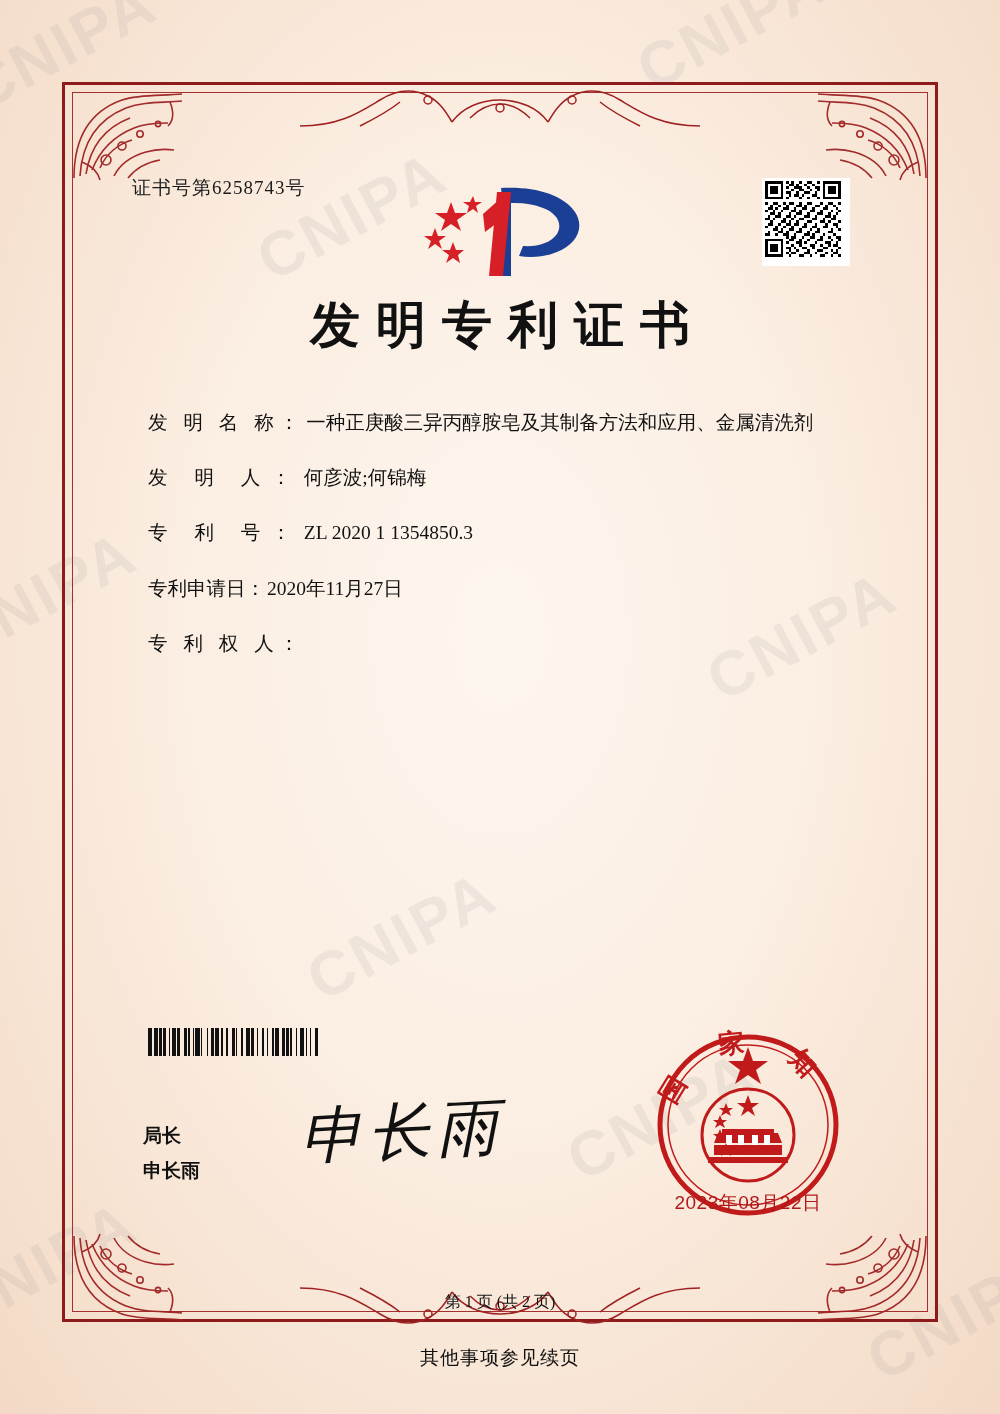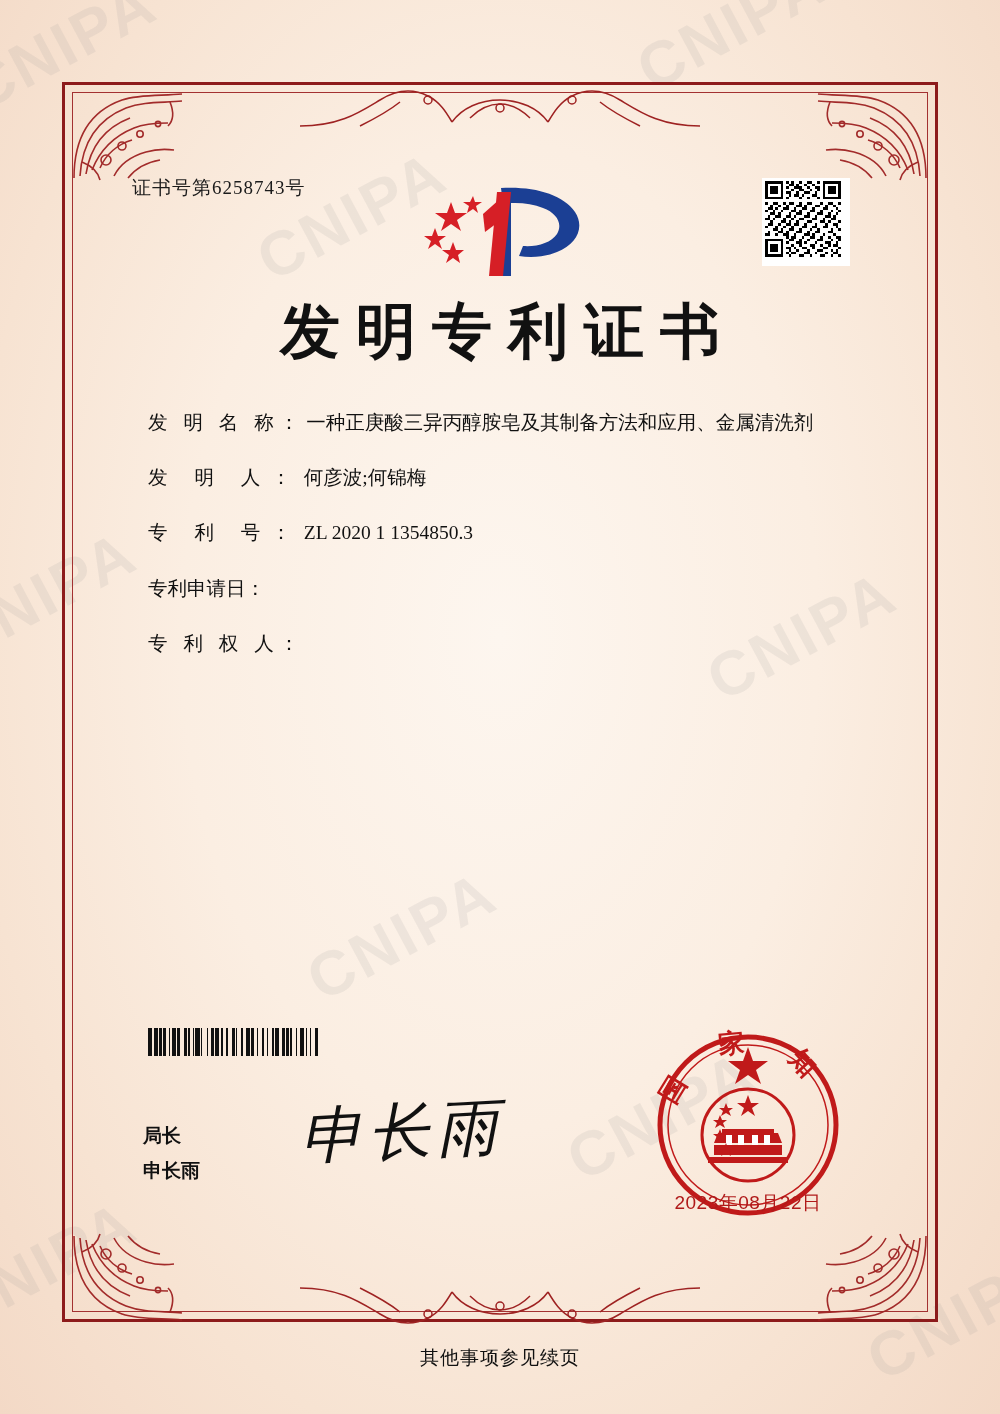--- a/index.html
+++ b/index.html
@@ -103,21 +103,21 @@
     left: 50%; top: 180px;
     transform: translateX(-50%);
     width: 190px; height: 100px;
   }
   #logo svg { width: 100%; height: 100%; display: block; }
 
   #doc-title {
     position: absolute;
     left: 0; right: 0; top: 292px;
     text-align: center;
-    font-size: 60px;
+    font-size: 50px;
     font-weight: bold;
     letter-spacing: 16px;
     color: #111;
     text-indent: 16px;
     font-family: "Liberation Serif", "DejaVu Serif", serif;
   }
 
   
   #fields {
     position: absolute;
@@ -592,20 +592,21 @@
       <span class="field-value">何彦波;何锦梅</span>
     </div>
 
     <div class="field-row">
       <span class="field-label lbl-sp-10">专 利 号：</span>
       <span class="field-value">ZL 2020 1 1354850.3</span>
     </div>
 
     <div class="field-row">
       <span class="field-label">专利申请日：</span>
+      <span class="field-value">2020年11月27日</span>
     </div>
 
     <div class="field-row">
       <span class="field-label lbl-sp-5">专 利 权 人：</span>
     </div>
 
 
   </div>
 
 
@@ -717,15 +718,16 @@
           <polygon points="-28,-14 -26,-9 -21,-9 -25,-6 -23,-1 -28,-4 -33,-1 -31,-6 -35,-9 -30,-9"></polygon>
           <polygon points="-22,0 -20,5 -15,5 -19,8 -17,13 -22,10 -27,13 -25,8 -29,5 -24,5"></polygon>
         </g>
       </g>
 
       <polygon points="100,22 105,36 120,36 108,45 113,59 100,50 87,59 92,45 80,36 95,36" fill="#c01a1a"></polygon>
     </svg>
   </div>
   <div id="seal-date">2023年08月22日</div>
 
+  <div id="page-num">第 1 页 (共 2 页)</div>
   <div id="footnote">其他事项参见续页</div>
 
 </div>
 
 </body></html>

